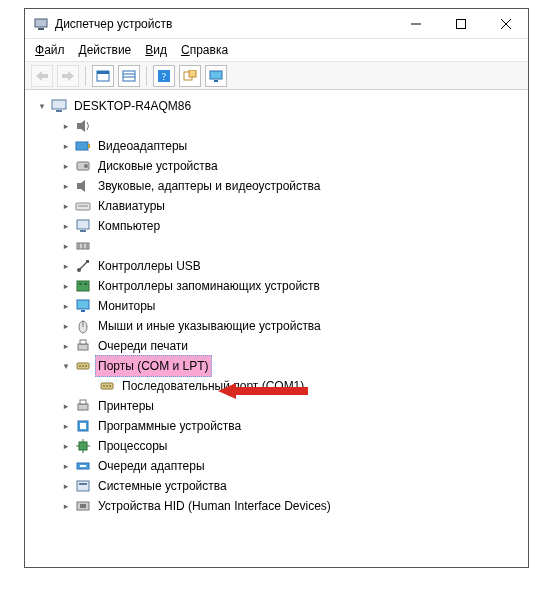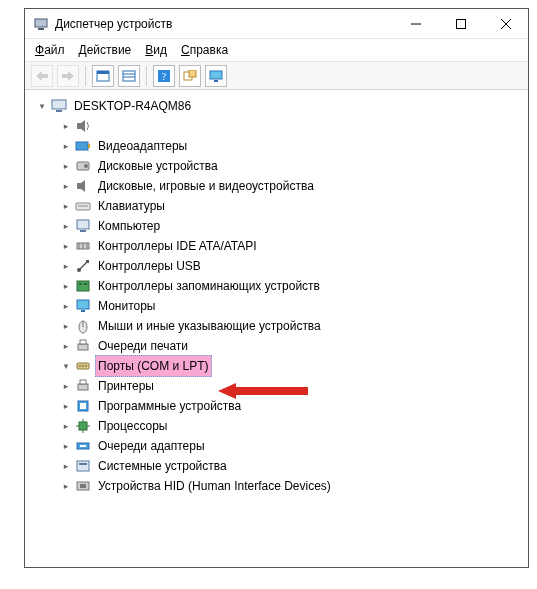--- a/index.html
+++ b/index.html
@@ -251,21 +251,21 @@
       <span class="label">Дисковые устройства</span>
     </div>
 
     <div class="node lvl1">
       <span class="twisty">▸</span>
       <span class="nicon">
           <svg viewBox="0 0 16 16">
             <polygon points="2,5 6,5 10,2 10,14 6,11 2,11" fill="#7a7a7a"></polygon>
           </svg>
         </span>
-      <span class="label">Дисковые, игровые и видеоустройства</span>
+      <span class="label">Звуковые, адаптеры и видеоустройства</span>
     </div>
 
     <div class="node lvl1">
       <span class="twisty">▸</span>
       <span class="nicon">
           <svg viewBox="0 0 16 16">
             <rect x="1" y="5" width="14" height="7" rx="1" fill="#e6e6e6" stroke="#888"></rect>
             <line x1="3" y1="8" x2="13" y2="8" stroke="#888"></line>
           </svg>
         </span>
@@ -286,21 +286,20 @@
     <div class="node lvl1">
       <span class="twisty">▸</span>
       <span class="nicon">
           <svg viewBox="0 0 16 16">
             <rect x="2" y="5" width="12" height="6" fill="#cfcfcf" stroke="#777"></rect>
             <line x1="4" y1="5" x2="4" y2="11" stroke="#777"></line>
             <line x1="8" y1="5" x2="8" y2="11" stroke="#777"></line>
             <line x1="12" y1="5" x2="12" y2="11" stroke="#777"></line>
           </svg>
         </span>
-      <span class="label">Контроллеры IDE ATA/ATAPI</span>
     </div>
 
     <div class="node lvl1">
       <span class="twisty">▸</span>
       <span class="nicon">
           <svg viewBox="0 0 16 16">
             <circle cx="4" cy="12" r="2" fill="#555"></circle>
             <line x1="4" y1="12" x2="12" y2="4" stroke="#555" stroke-width="1.5"></line>
             <rect x="11" y="2" width="3" height="3" fill="#555"></rect>
           </svg>
@@ -359,20 +358,32 @@
           <svg viewBox="0 0 16 16">
             <rect x="2" y="5" width="12" height="6" rx="1" fill="#d8c98a" stroke="#8a7a3a"></rect>
             <circle cx="5" cy="8" r="1" fill="#8a7a3a"></circle>
             <circle cx="8" cy="8" r="1" fill="#8a7a3a"></circle>
             <circle cx="11" cy="8" r="1" fill="#8a7a3a"></circle>
           </svg>
         </span>
       <span class="label">Порты (COM и LPT)</span>
     </div>
 
+    <div class="node lvl2">
+      <span class="twisty blank">▸</span>
+      <span class="nicon">
+          <svg viewBox="0 0 16 16">
+            <rect x="2" y="5" width="12" height="6" rx="1" fill="#d8c98a" stroke="#8a7a3a"></rect>
+            <circle cx="5" cy="8" r="1" fill="#8a7a3a"></circle>
+            <circle cx="8" cy="8" r="1" fill="#8a7a3a"></circle>
+            <circle cx="11" cy="8" r="1" fill="#8a7a3a"></circle>
+          </svg>
+        </span>
+      <span class="label">Последовательный порт (COM1)</span>
+    </div>
 
     <div class="node lvl1">
       <span class="twisty">▸</span>
       <span class="nicon">
           <svg viewBox="0 0 16 16">
             <rect x="3" y="6" width="10" height="6" fill="#cfcfcf" stroke="#777"></rect>
             <rect x="5" y="2" width="6" height="4" fill="#fff" stroke="#777"></rect>
           </svg>
         </span>
       <span class="label">Принтеры</span>

